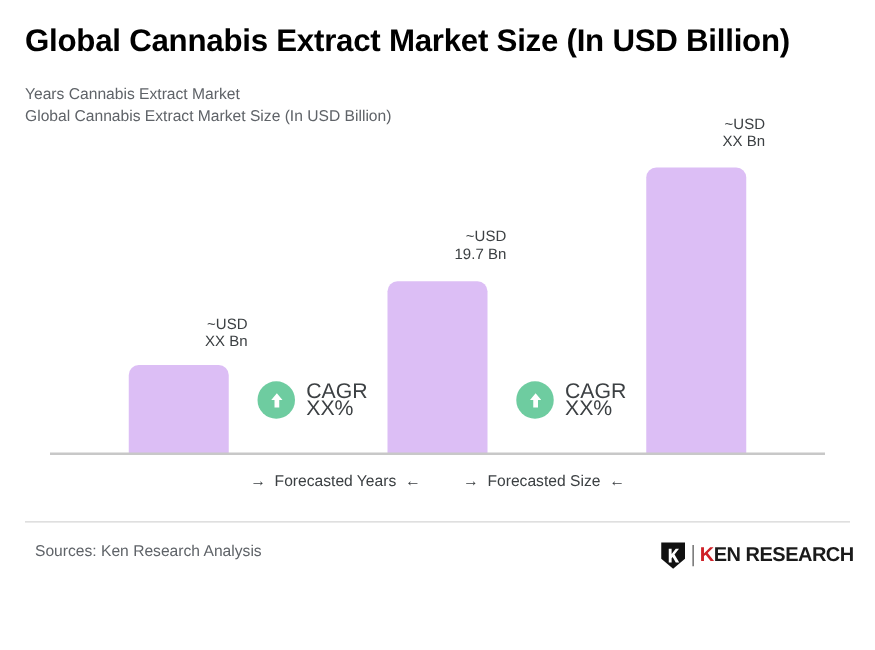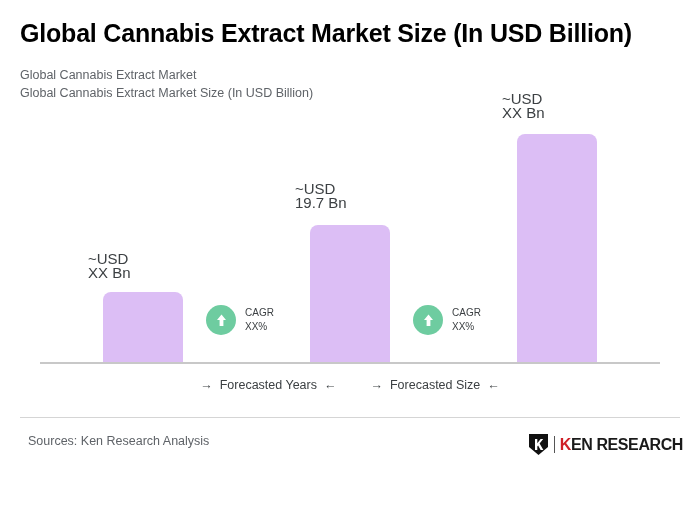--- a/index.html
+++ b/index.html
@@ -61,22 +61,22 @@
     position: absolute;
     background: #dcbef5;
     border-radius: 8px 8px 0 0;
   }
   .bar-1 { left: 103px; width: 80px; top: 292px; height: 71px; }
   .bar-2 { left: 310px; width: 80px; top: 225px; height: 138px; }
   .bar-3 { left: 517px; width: 80px; top: 134px; height: 229px; }
 
   .bar-label {
     position: absolute;
-    text-align: left;
-    font-size: 15px;
+    text-align: right;
+    font-size: 12px;
     line-height: 14px;
     color: #3c4043;
     width: 110px;
   }
   .bar-label-1 { left: 88px; top: 252px; }
   .bar-label-2 { left: 295px; top: 182px; }
   .bar-label-3 { left: 502px; top: 92px; }
 
   .cagr-badge {
     position: absolute;
@@ -90,21 +90,21 @@
     width: 30px;
     height: 30px;
     border-radius: 50%;
     background: #6ecca0;
     display: flex;
     align-items: center;
     justify-content: center;
     flex: none;
   }
   .cagr-text {
-    font-size: 10px;
+    font-size: 17px;
     line-height: 14px;
     color: #3c4043;
     white-space: nowrap;
   }
   .period-row {
     position: absolute;
     left: 40px;
     top: 378px;
     width: 620px;
     display: flex;
@@ -168,21 +168,21 @@
   .logo-text .k-red { color: #cf2027; }
 </style>
 </head>
 <body>
 
 <div class="page">
 
   <div class="chart-title">Global Cannabis Extract Market Size (In USD Billion)</div>
 
   <div class="subtitle-block">
-    <div class="subtitle">Global Cannabis Extract Market</div>
+    <div class="subtitle">Years Cannabis Extract Market</div>
     <div class="subtitle">Global Cannabis Extract Market Size (In USD Billion)</div>
   </div>
 
   <div class="plot">
 
     <div class="bar-label bar-label-1">
       <div>~USD</div>
       <div>XX Bn</div>
     </div>
     <div class="bar bar-1"></div>

